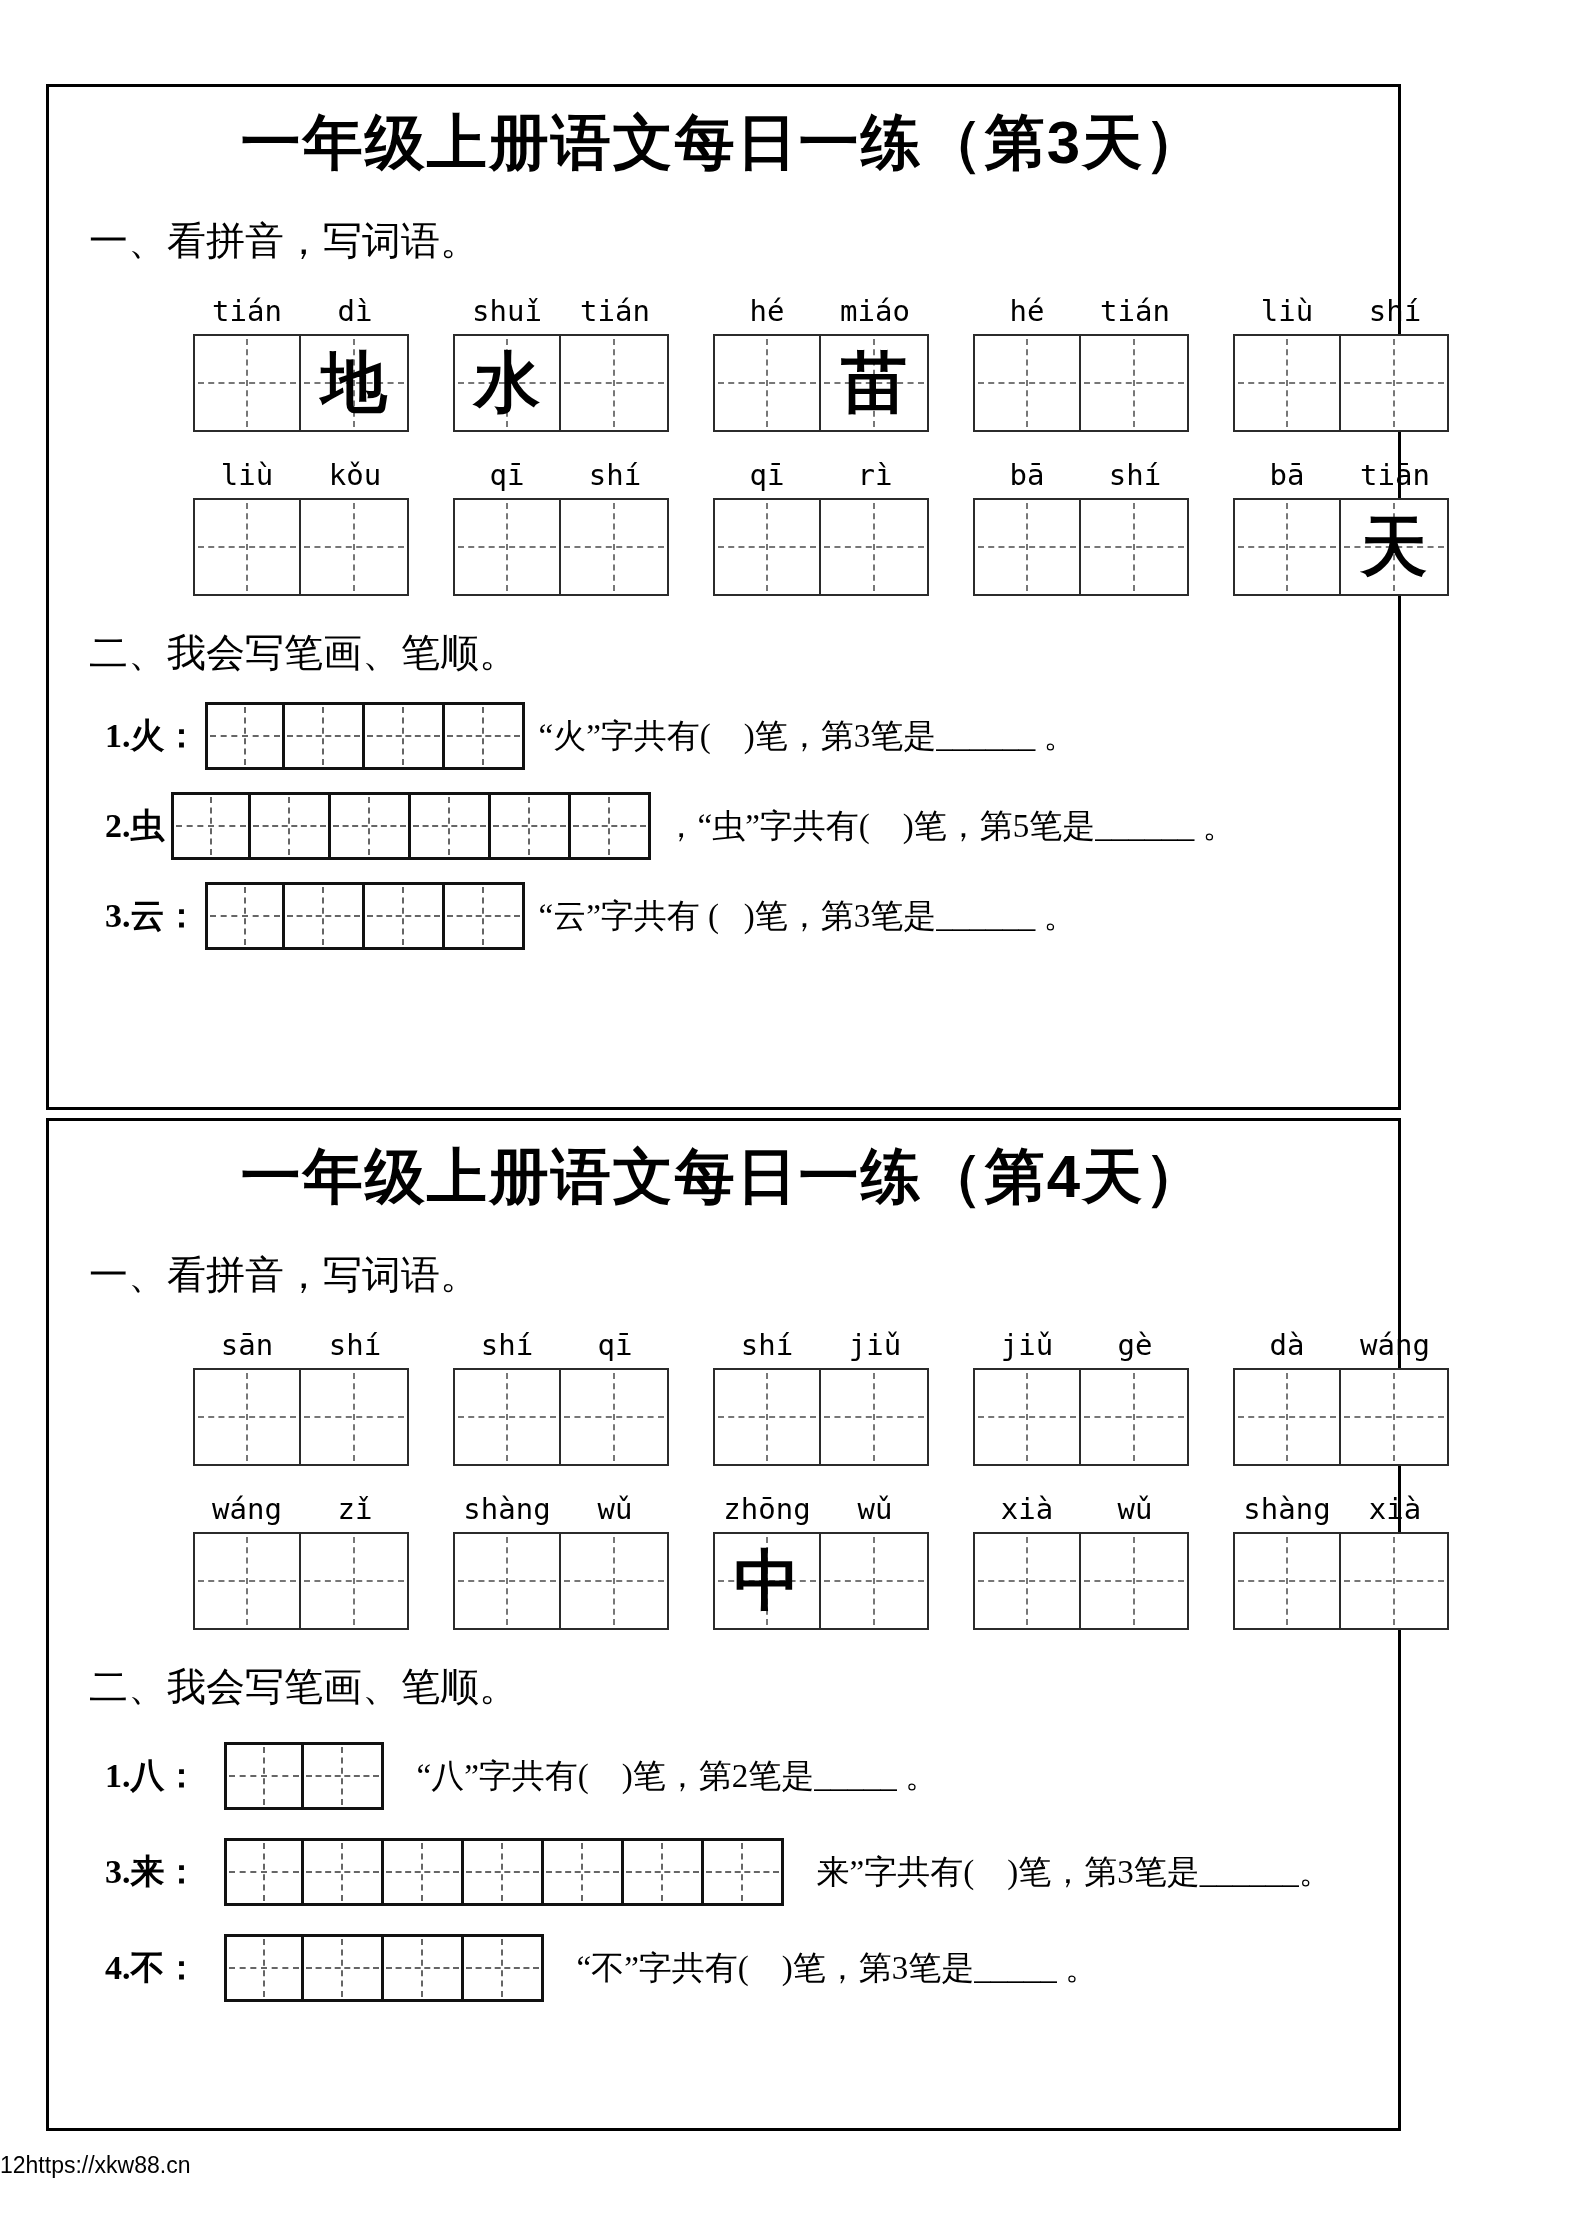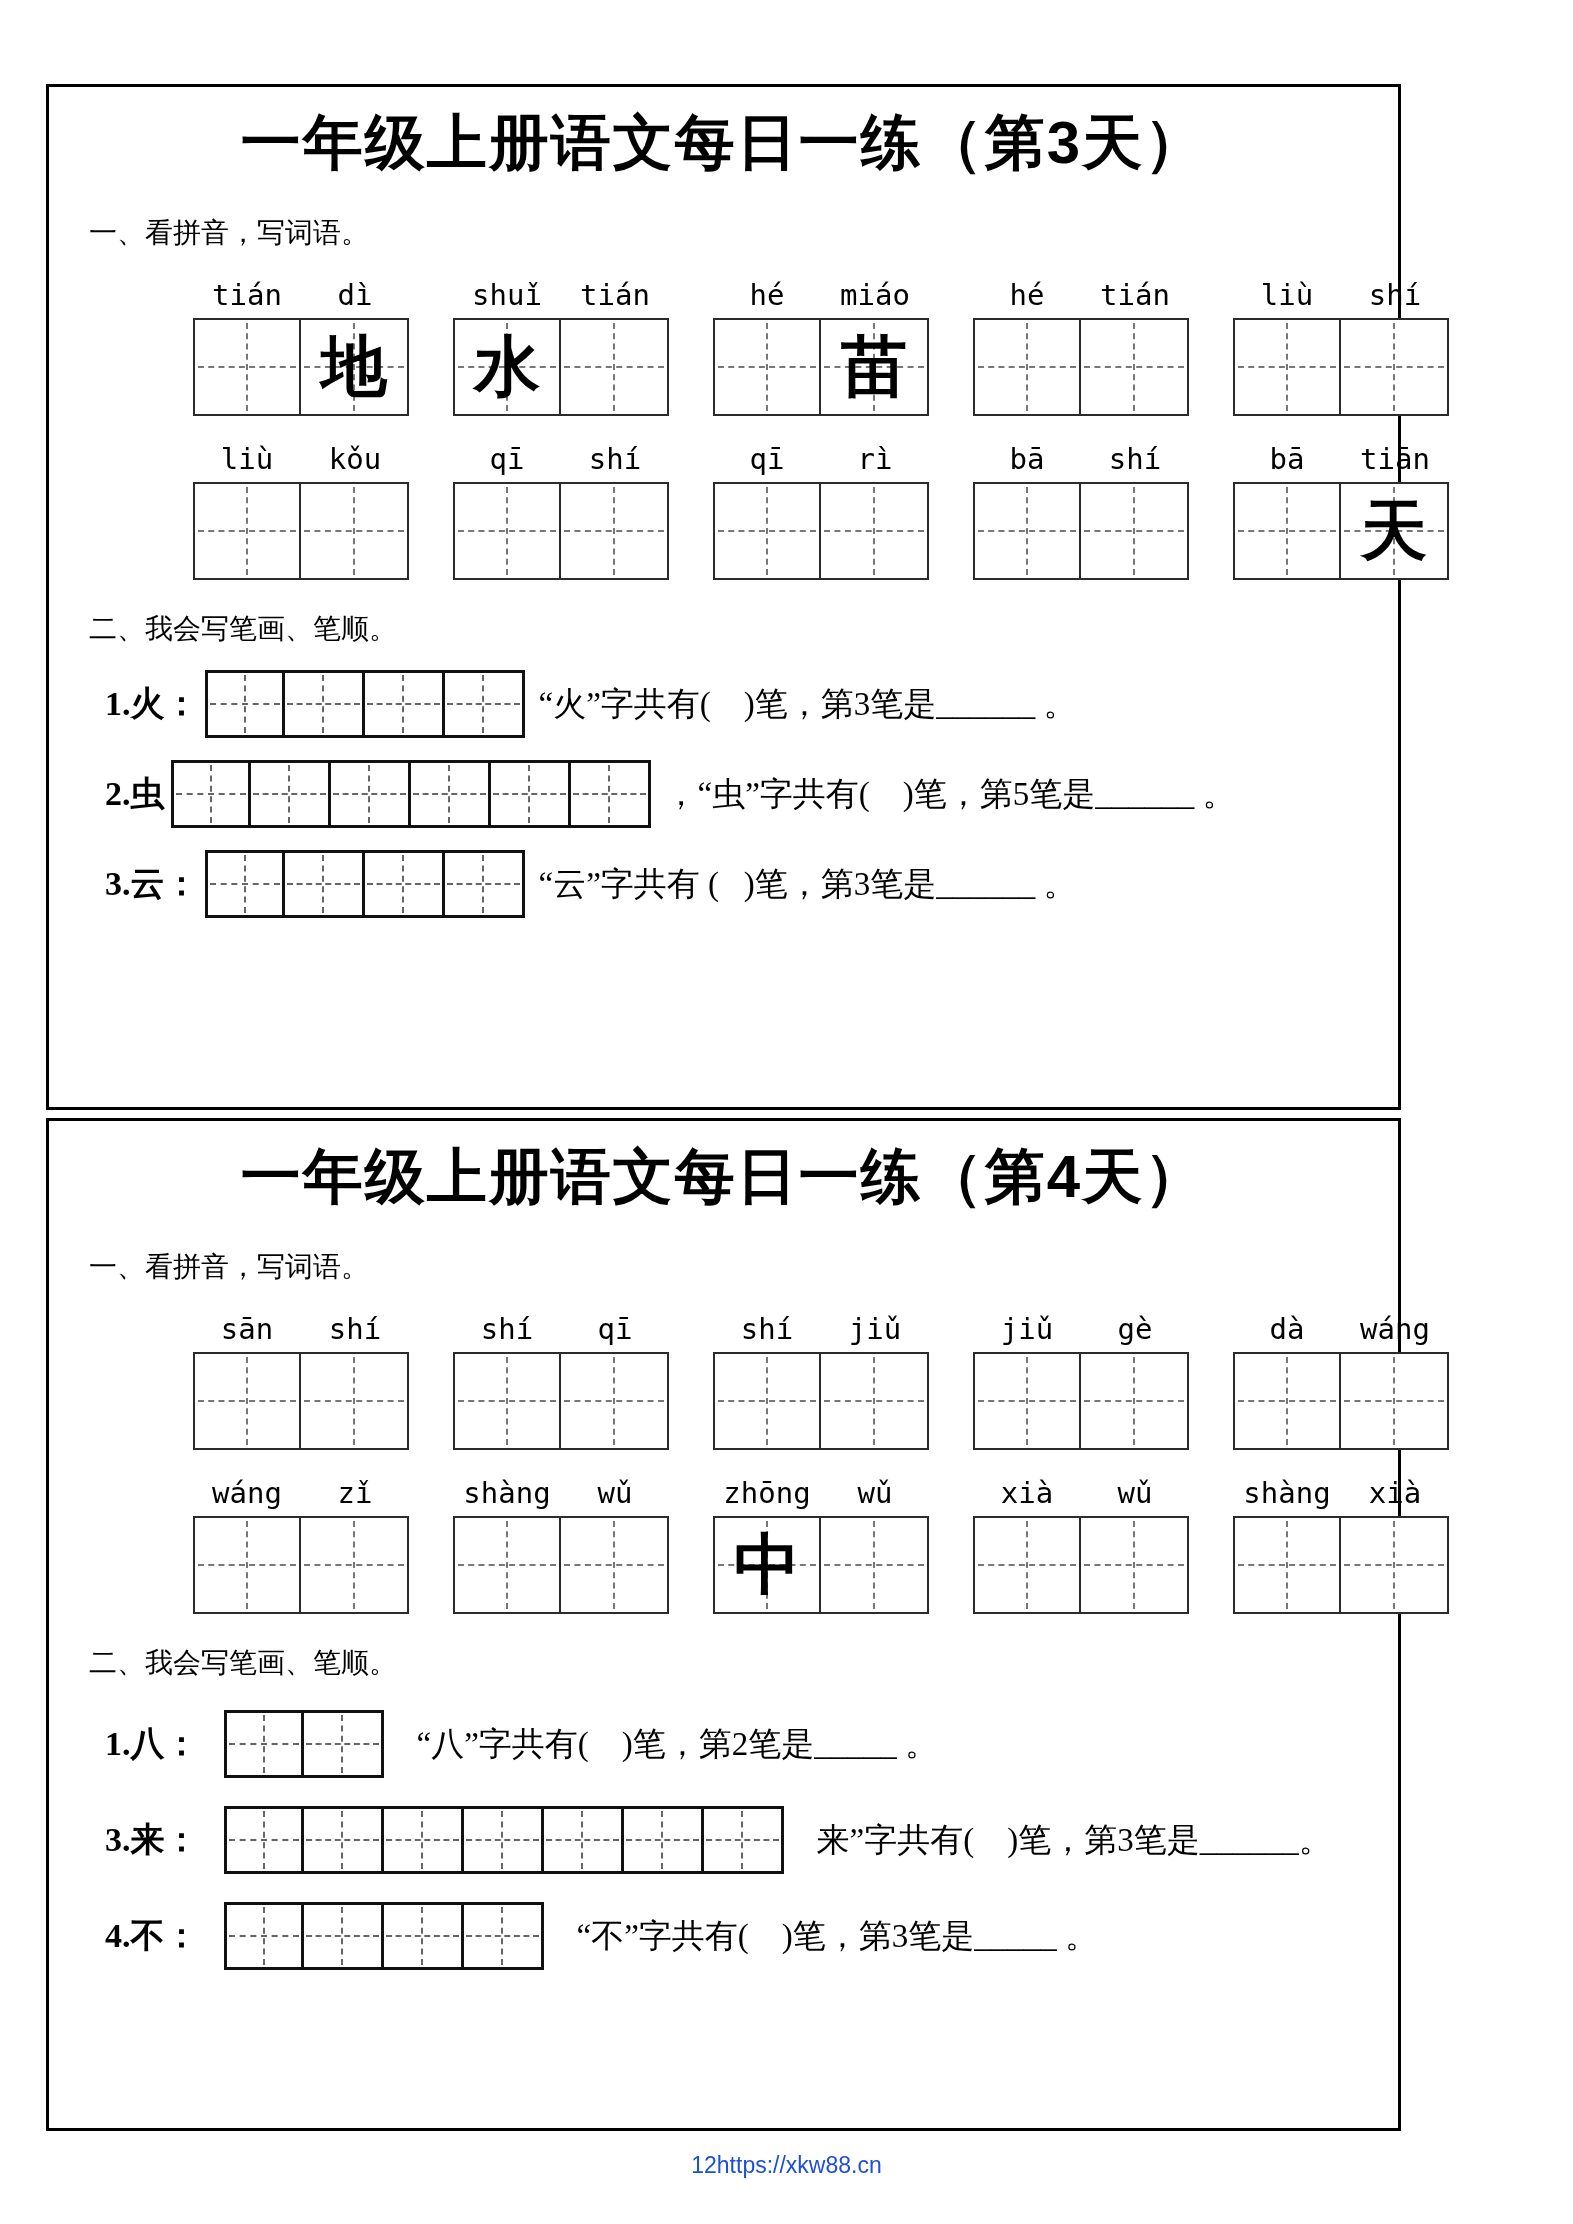--- a/index.html
+++ b/index.html
@@ -25,21 +25,21 @@
   .title {
     margin-top: 16px;
     text-align: center;
     font-size: 60px;
     font-weight: 700;
     letter-spacing: 2px;
     font-family: "Liberation Sans", sans-serif;
   }
   .heading {
     margin: 30px 0 0 40px;
-    font-size: 28px;
+    font-size: 39px;
     font-family: "Liberation Serif", serif;
   }
 
   
   .py-row {
     display: flex;
     justify-content: space-between;
     margin: 26px 80px 0 100px;
   }
   .py-group { display: flex; flex-direction: column; padding-left: 44px; }
@@ -122,23 +122,23 @@
     font-size: 33px;
     font-family: "Liberation Serif", serif;
     white-space: pre;
   }
 
   .footer {
     position: absolute;
     top: 2152px;
     left: 0;
     width: 100%;
-    text-align: center;
+    text-align: left;
     font-size: 23px;
-    color: #1d4ed8;
+    color: #000000;
     font-family: "Liberation Sans", sans-serif;
   }
 </style>
 </head>
 <body>
 
 <div class="page page1">
   <div class="title">一年级上册语文每日一练（第3天）</div>
   <div class="heading">一、看拼音，写词语。</div>
   <div class="py-row">

